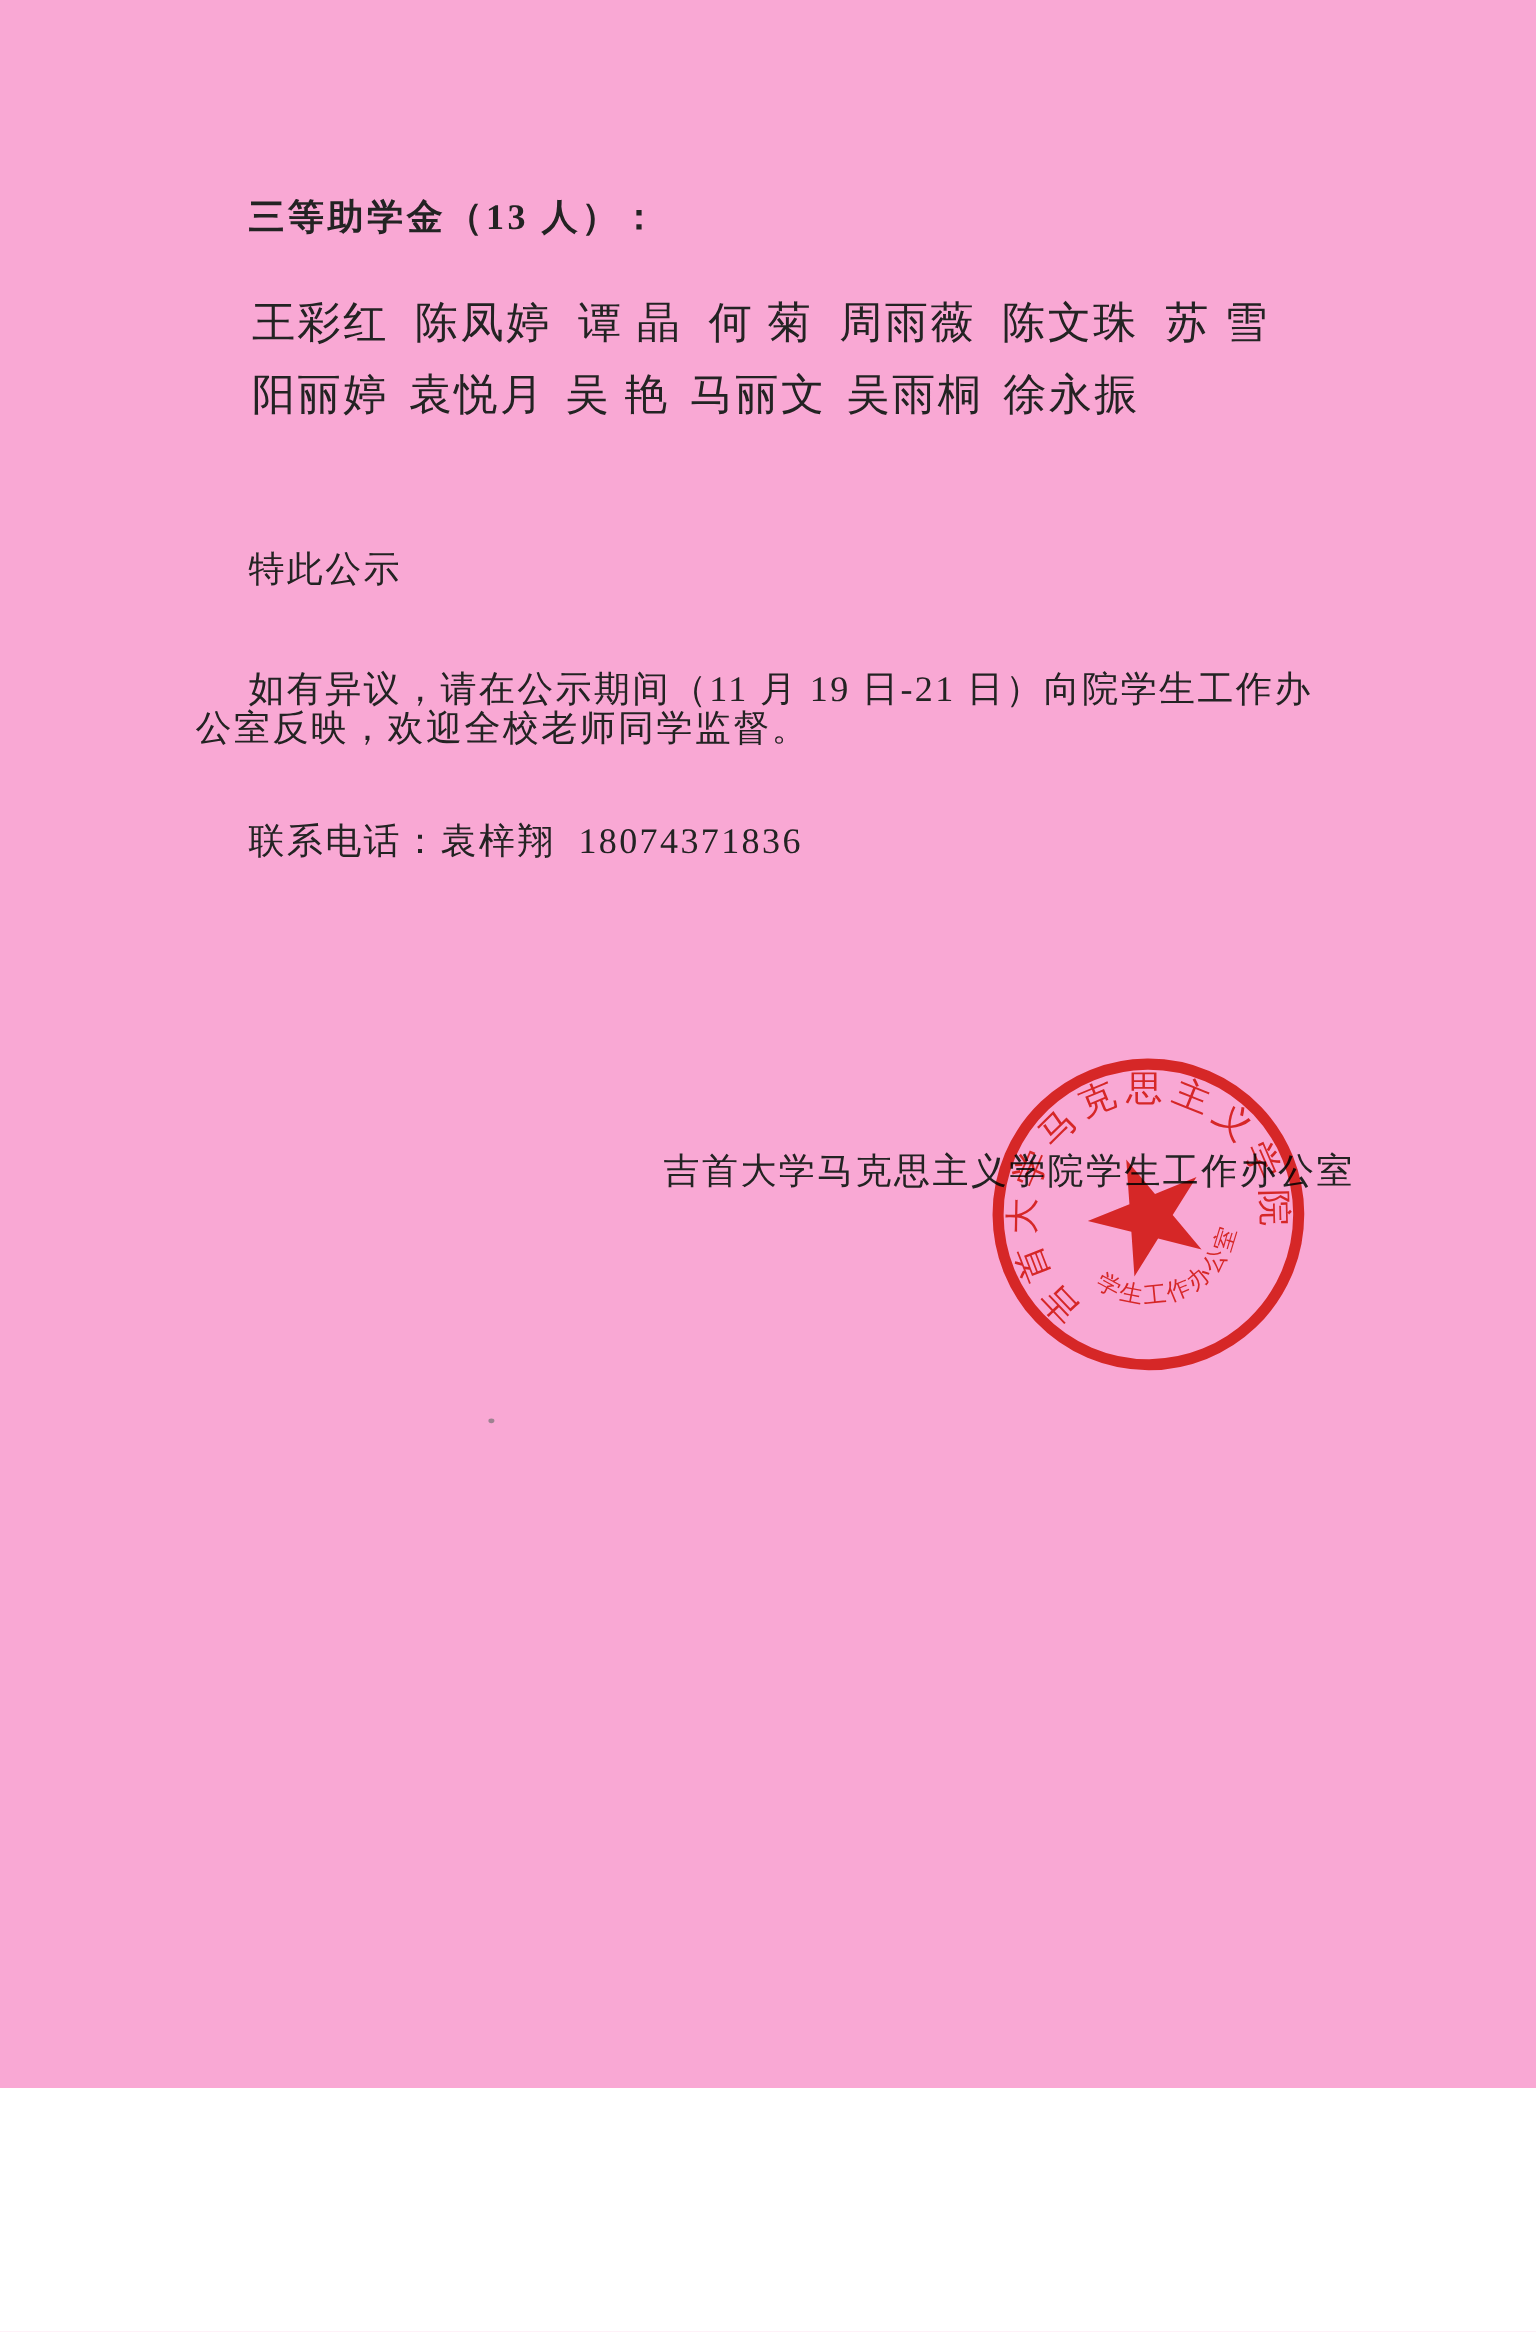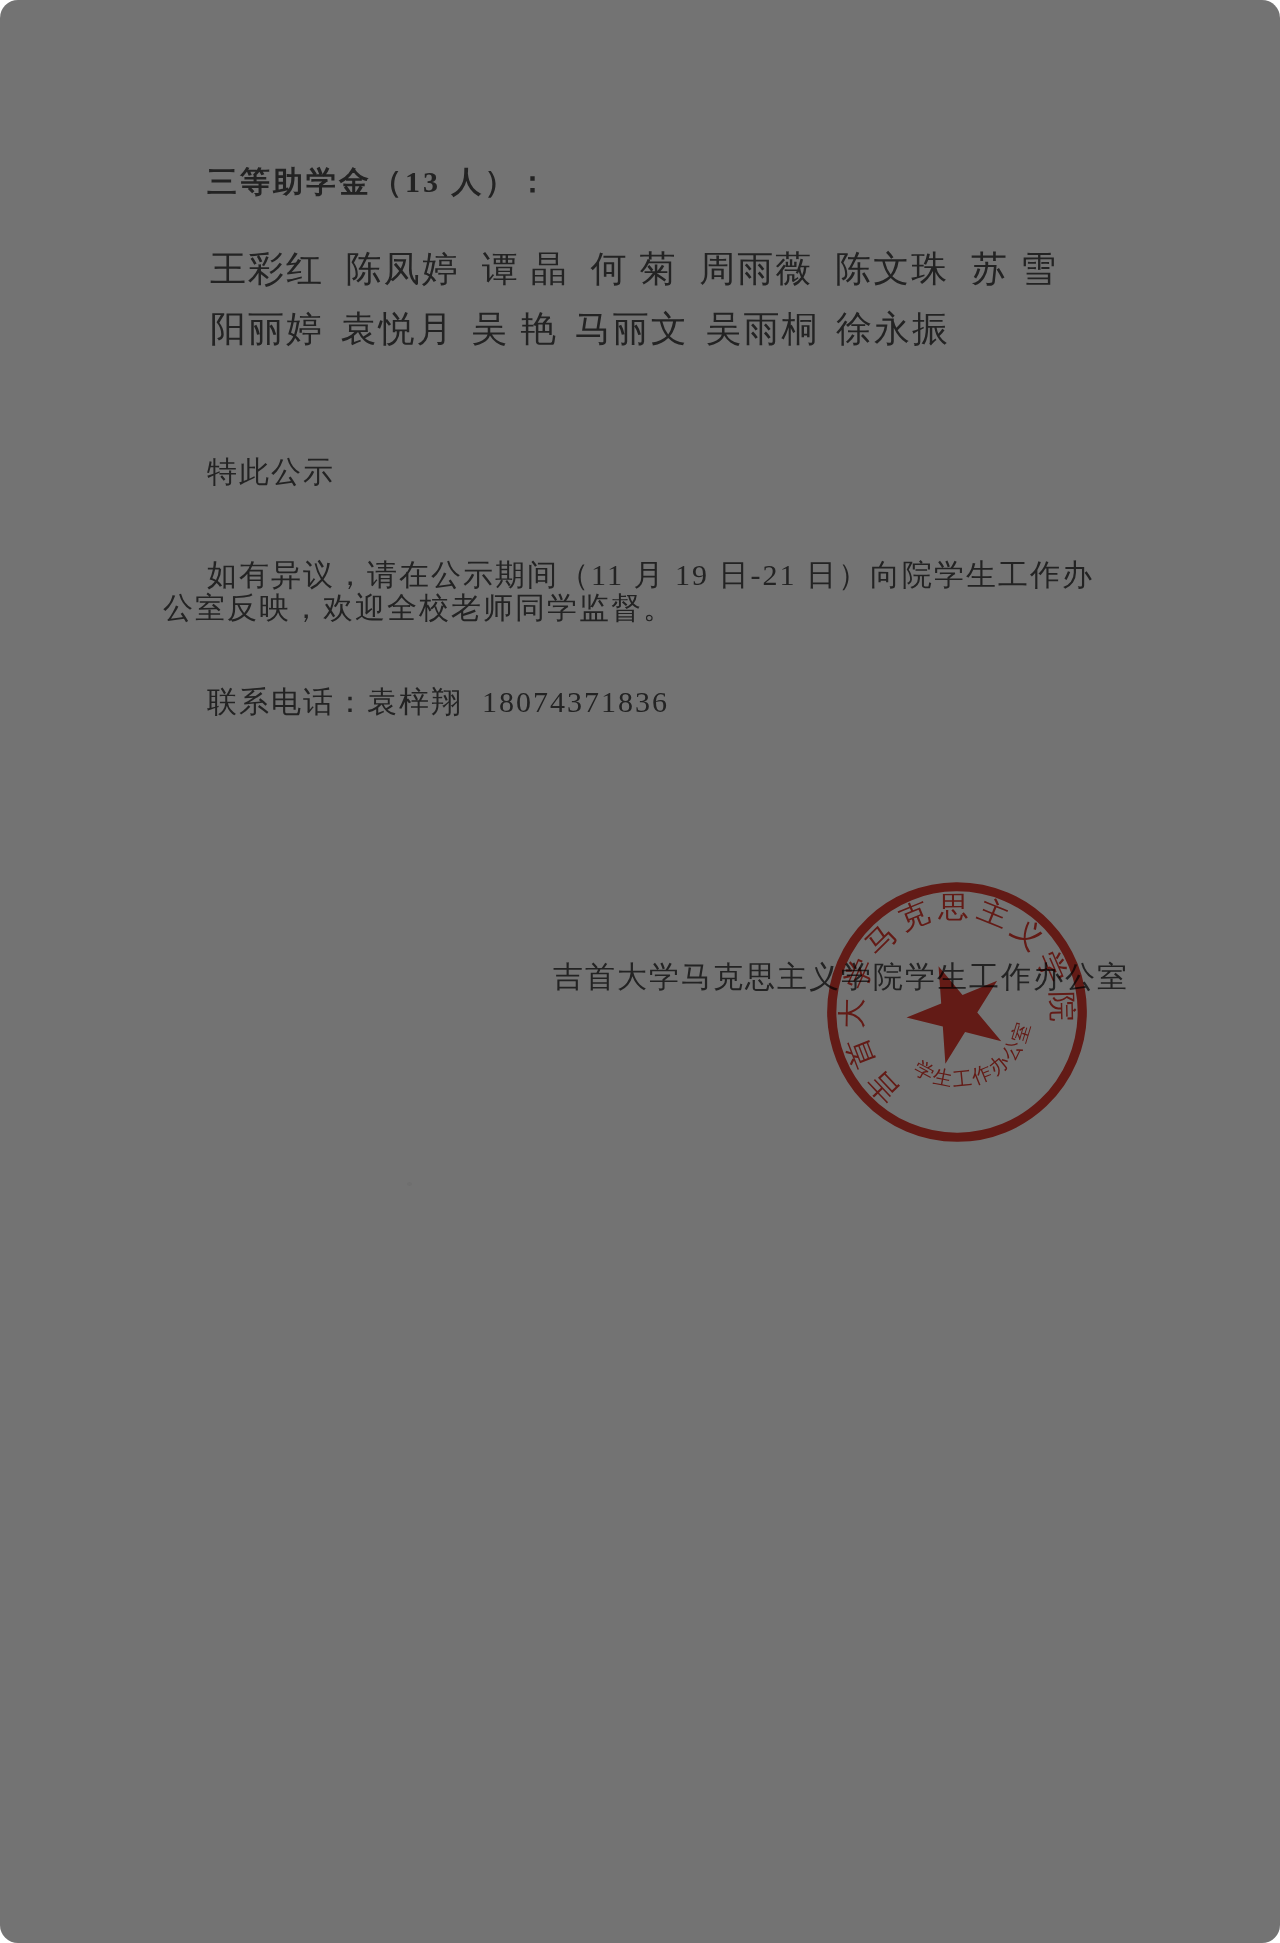--- a/index.html
+++ b/index.html
@@ -4,24 +4,23 @@
 <style>
   html, body {
     margin: 0;
     padding: 0;
     background: #ffffff;
     font-family: "Liberation Serif", "DejaVu Serif", serif;
   }
   .page {
     position: relative;
     width: 1280px;
-    height: 1943px;
-    background: #737373;
+    height: 1740px;
+    background: #f9a8d4;
     overflow: hidden;
-    border-radius: 18px;
   }
   .line {
     position: absolute;
     font-size: 30px;
     color: #232323;
     letter-spacing: 2px;
     white-space: pre;
     line-height: 1.25;
   }
   .heading {
@@ -79,21 +78,21 @@
 
   <div class="names-row" style="left:210px; top:305px; width:740px;">
     <span>阳丽婷</span>
     <span>袁悦月</span>
     <span>吴 艳</span>
     <span>马丽文</span>
     <span>吴雨桐</span>
     <span>徐永振</span>
   </div>
 
-  <div class="line" style="left:207px; top:456px;font-family:Liberation Mono, monospace;">特此公示</div>
+  <div class="line" style="left:207px; top:456px;">特此公示</div>
 
   <div class="line" style="left:207px; top:528px;margin-top:28px;">如有异议，请在公示期间（11 月 19 日-21 日）向院学生工作办</div>
 
   <div class="line" style="left:163px; top:589px;">公室反映，欢迎全校老师同学监督。</div>
 
   <div class="line" style="left:207px; top:651px;margin-top:32px;">联系电话：袁梓翔  18074371836</div>
 
   <div class="line signature" style="left:553px; top:958px;">吉首大学马克思主义学院学生工作办公室</div>
 
 

